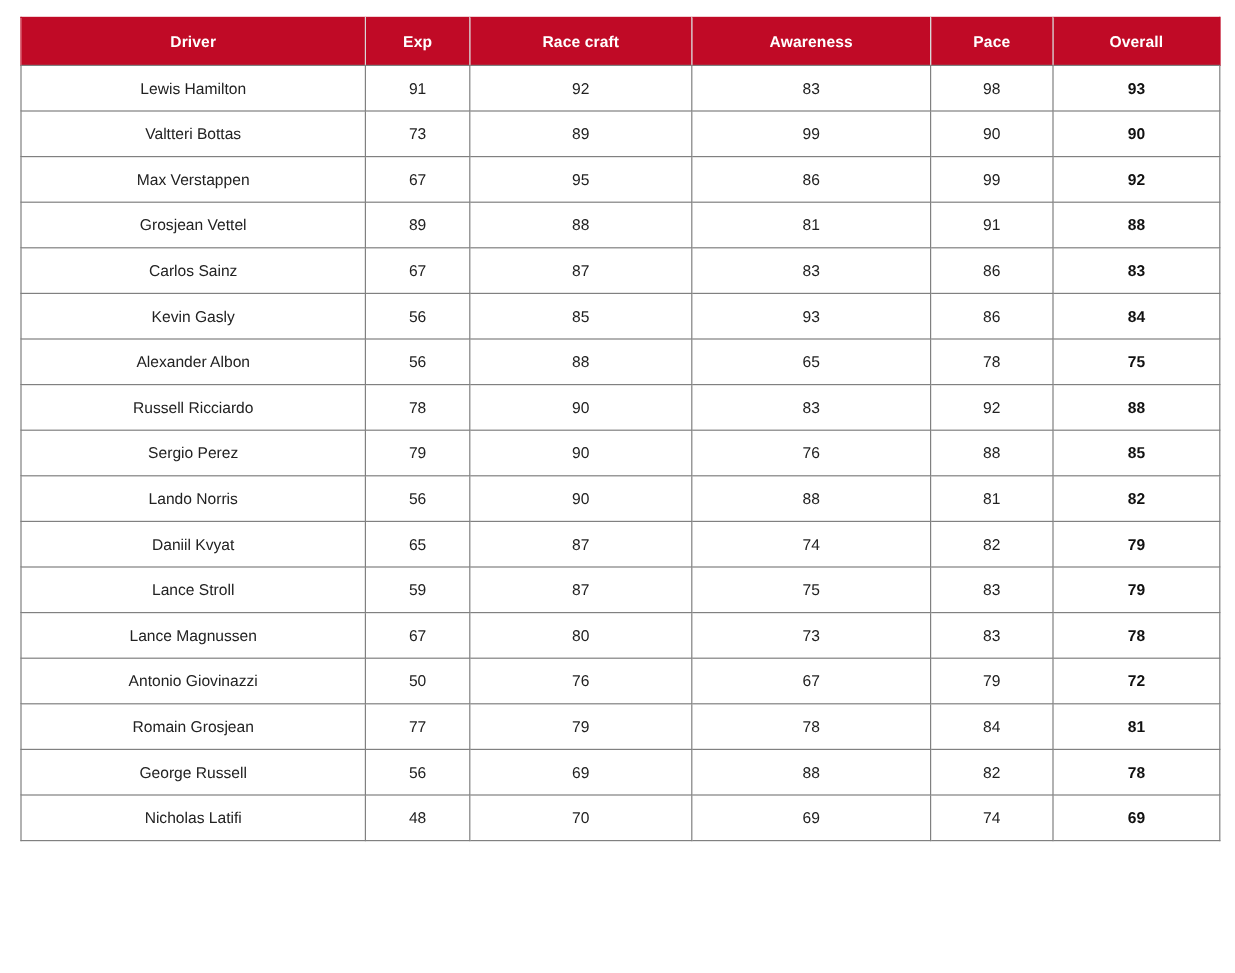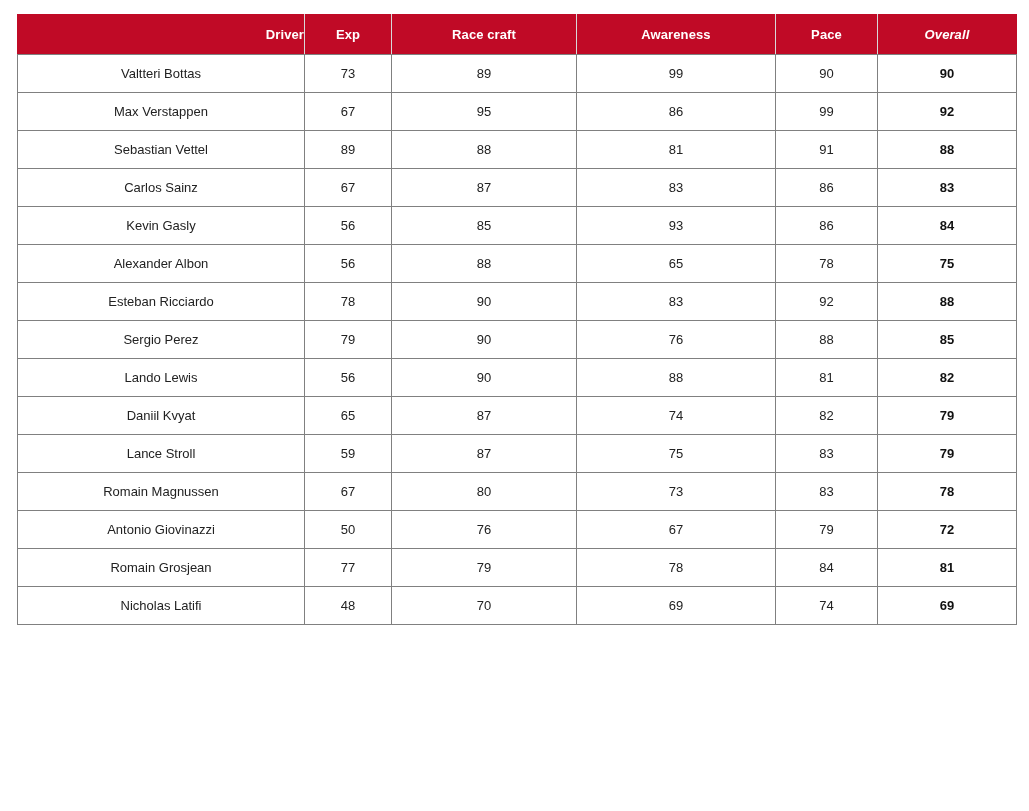--- a/index.html
+++ b/index.html
@@ -55,25 +55,23 @@
     vertical-align: middle;
     border-left: 1px solid #d8d8d8;
     border-right: 1px solid #d8d8d8;
     border-top: 1px solid #c00a26;
     border-bottom: 1px solid #808080;
     letter-spacing: 0.1px;
     white-space: nowrap;
   }
   table.ratings thead th:first-child {
     border-left: 1px solid #c00a26;
-    text-align: right;
   }
   table.ratings thead th:last-child {
     border-right: 1px solid #c00a26;
-    font-style: italic;
   }
 
   table.ratings tbody td {
     height: 37px;
     padding: 0;
     font-size: 13px;
     color: #222222;
     text-align: center;
     vertical-align: middle;
     border: 1px solid #808080;
@@ -111,37 +109,45 @@
           <th>Driver</th>
           <th>Exp</th>
           <th>Race craft</th>
           <th>Awareness</th>
           <th>Pace</th>
           <th>Overall</th>
         </tr>
       </thead>
       <tbody id="ratings-body">
           <tr>
+            <td>Lewis Hamilton</td>
+            <td>91</td>
+            <td>92</td>
+            <td>83</td>
+            <td>98</td>
+            <td class="overall-cell">93</td>
+          </tr>
+          <tr>
             <td>Valtteri Bottas</td>
             <td>73</td>
             <td>89</td>
             <td>99</td>
             <td>90</td>
             <td class="overall-cell">90</td>
           </tr>
           <tr>
             <td>Max Verstappen</td>
             <td>67</td>
             <td>95</td>
             <td>86</td>
             <td>99</td>
             <td class="overall-cell">92</td>
           </tr>
           <tr>
-            <td>Sebastian Vettel</td>
+            <td>Grosjean Vettel</td>
             <td>89</td>
             <td>88</td>
             <td>81</td>
             <td>91</td>
             <td class="overall-cell">88</td>
           </tr>
           <tr>
             <td>Carlos Sainz</td>
             <td>67</td>
             <td>87</td>
@@ -159,37 +165,37 @@
           </tr>
           <tr>
             <td>Alexander Albon</td>
             <td>56</td>
             <td>88</td>
             <td>65</td>
             <td>78</td>
             <td class="overall-cell">75</td>
           </tr>
           <tr>
-            <td>Esteban Ricciardo</td>
+            <td>Russell Ricciardo</td>
             <td>78</td>
             <td>90</td>
             <td>83</td>
             <td>92</td>
             <td class="overall-cell">88</td>
           </tr>
           <tr>
             <td>Sergio Perez</td>
             <td>79</td>
             <td>90</td>
             <td>76</td>
             <td>88</td>
             <td class="overall-cell">85</td>
           </tr>
           <tr>
-            <td>Lando Lewis</td>
+            <td>Lando Norris</td>
             <td>56</td>
             <td>90</td>
             <td>88</td>
             <td>81</td>
             <td class="overall-cell">82</td>
           </tr>
           <tr>
             <td>Daniil Kvyat</td>
             <td>65</td>
             <td>87</td>
@@ -199,21 +205,21 @@
           </tr>
           <tr>
             <td>Lance Stroll</td>
             <td>59</td>
             <td>87</td>
             <td>75</td>
             <td>83</td>
             <td class="overall-cell">79</td>
           </tr>
           <tr>
-            <td>Romain Magnussen</td>
+            <td>Lance Magnussen</td>
             <td>67</td>
             <td>80</td>
             <td>73</td>
             <td>83</td>
             <td class="overall-cell">78</td>
           </tr>
           <tr>
             <td>Antonio Giovinazzi</td>
             <td>50</td>
             <td>76</td>
@@ -223,20 +229,28 @@
           </tr>
           <tr>
             <td>Romain Grosjean</td>
             <td>77</td>
             <td>79</td>
             <td>78</td>
             <td>84</td>
             <td class="overall-cell">81</td>
           </tr>
           <tr>
+            <td>George Russell</td>
+            <td>56</td>
+            <td>69</td>
+            <td>88</td>
+            <td>82</td>
+            <td class="overall-cell">78</td>
+          </tr>
+          <tr>
             <td>Nicholas Latifi</td>
             <td>48</td>
             <td>70</td>
             <td>69</td>
             <td>74</td>
             <td class="overall-cell">69</td>
           </tr>
         </tbody>
     </table>
   </div>

